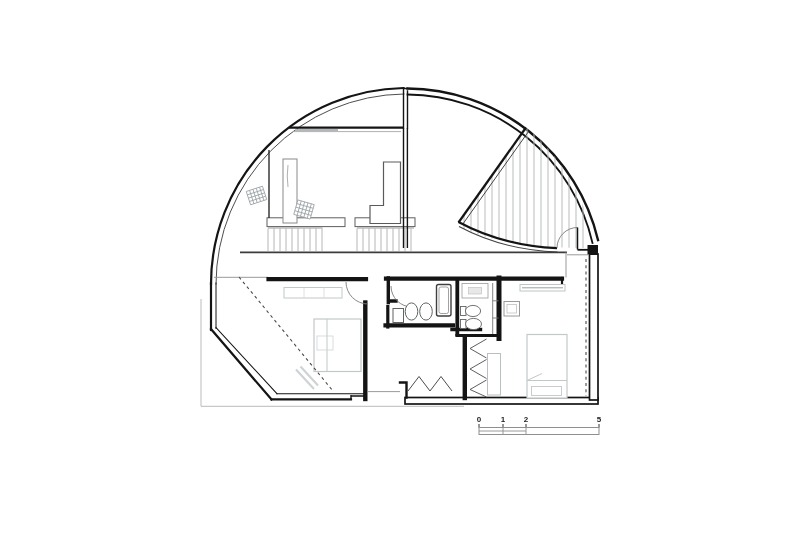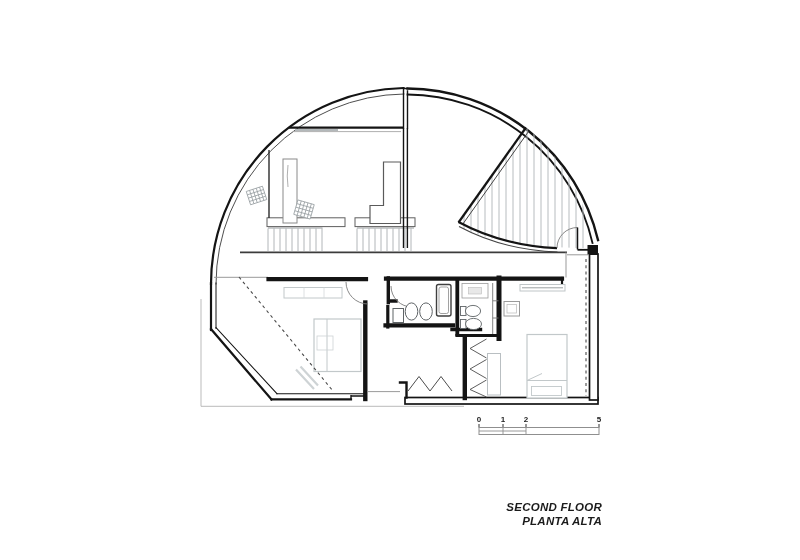--- a/index.html
+++ b/index.html
@@ -169,18 +169,14 @@
     <path stroke="#333333" stroke-width="1" d="M479,424 V427.5 M503,424 V427.5 M526,424 V427.5 M599,424 V427.5"></path>
     <rect x="479" y="427.5" width="120" height="7" stroke="#8f8f8f" stroke-width="1" fill="#ffffff"></rect>
     <path stroke="#8f8f8f" stroke-width="0.9" d="M503,427.5 V434.5 M526,427.5 V434.5 M479,431 L526,431"></path>
     <text class="scale-num" x="479" y="422" text-anchor="middle">0</text>
     <text class="scale-num" x="503" y="422" text-anchor="middle">1</text>
     <text class="scale-num" x="526" y="422" text-anchor="middle">2</text>
     <text class="scale-num" x="599" y="422" text-anchor="middle">5</text>
   </g>
 </svg>
 
-<div class="titleblock">
-  <div>SECOND FLOOR</div>
-  <div>PLANTA ALTA</div>
-</div>
 
 </div>
 
 </body></html>

